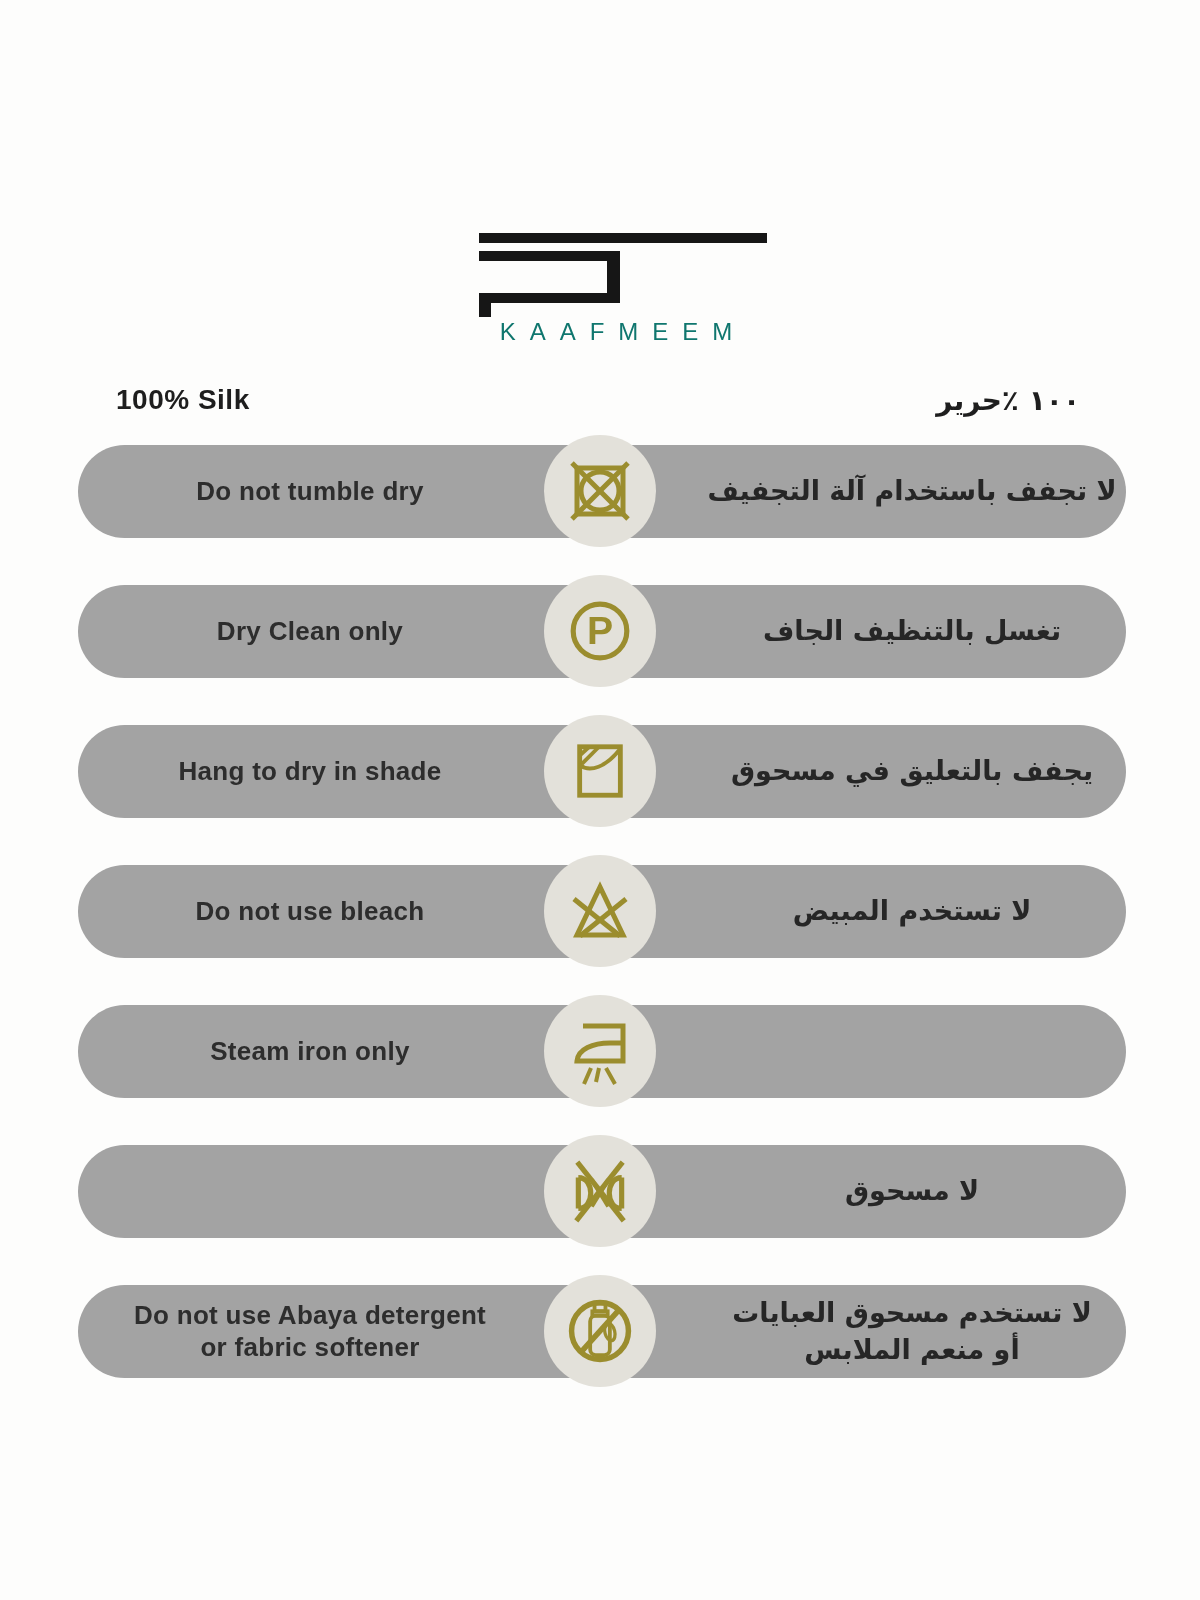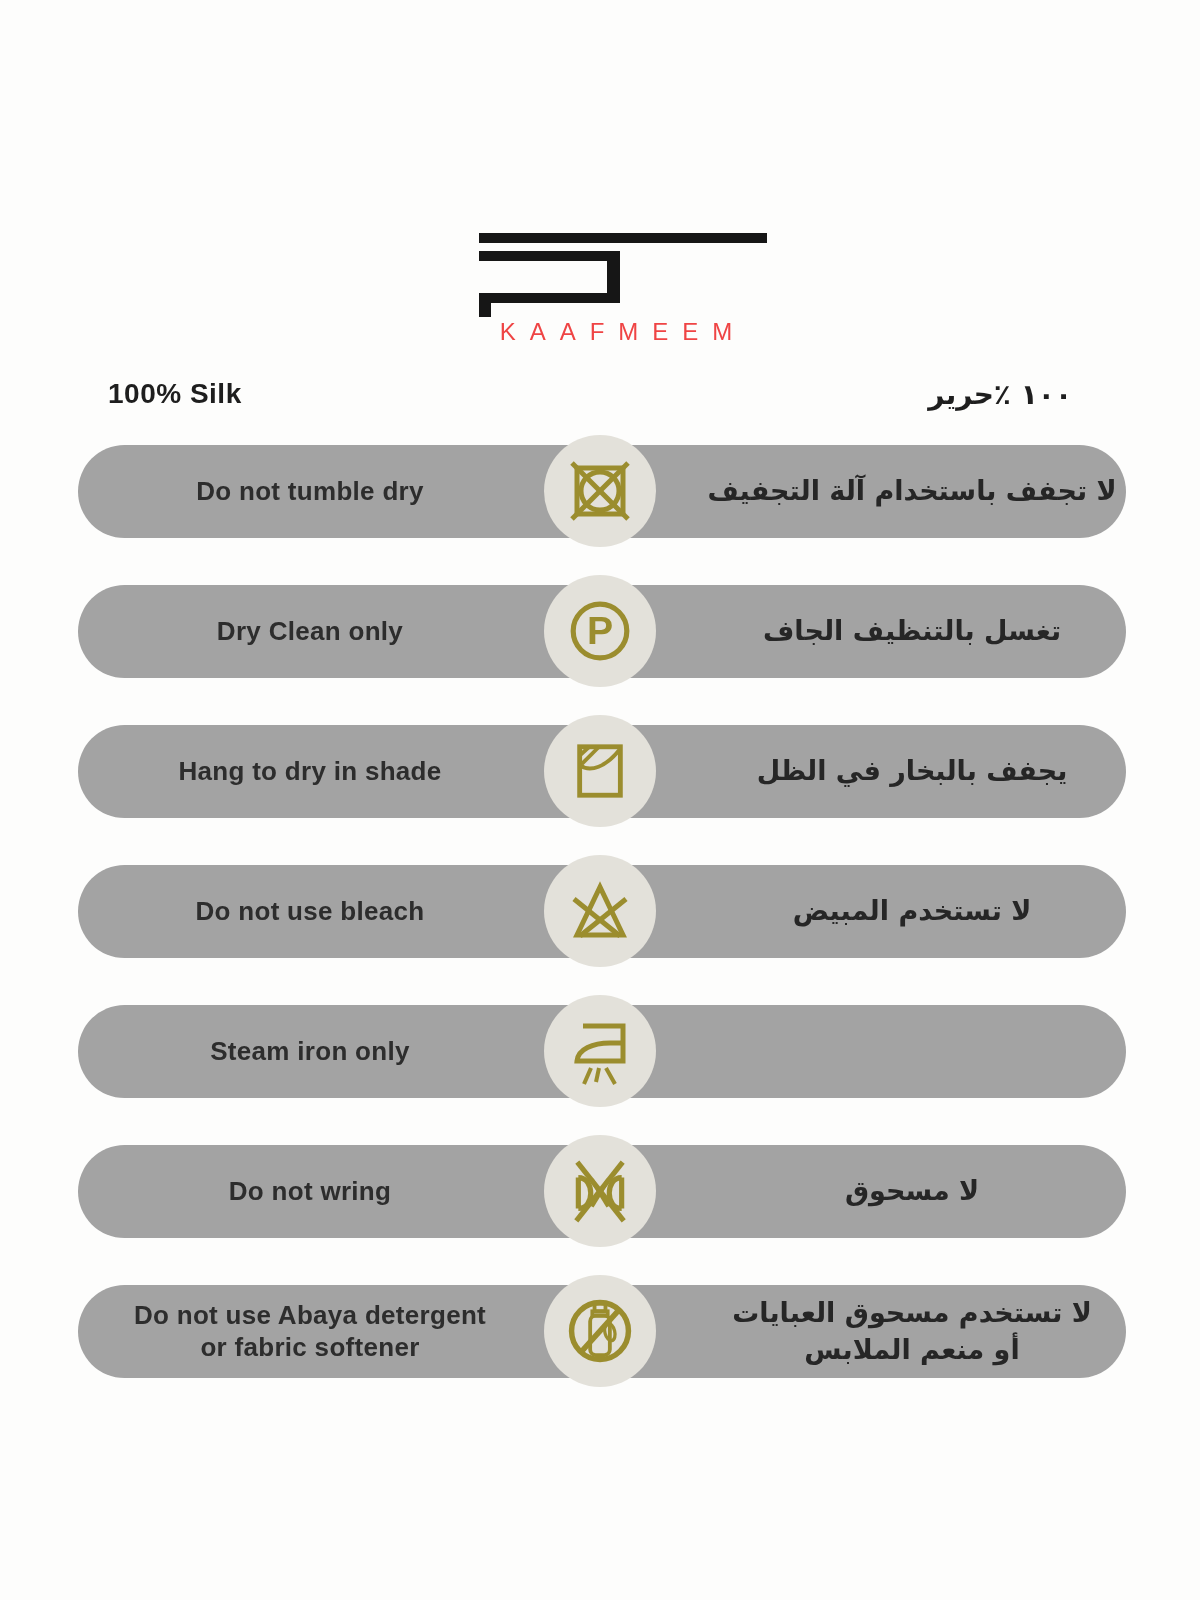--- a/index.html
+++ b/index.html
@@ -6,26 +6,26 @@
   html,body { width:1200px; height:1600px; }
   body {
     background:#fdfdfc;
     font-family:"Liberation Sans", sans-serif;
     position:relative;
     overflow:hidden;
   }
   .logo-mark { position:absolute; left:479px; top:233px; width:288px; height:84px; }
   .brand-name {
     position:absolute; left:472px; top:318px; width:302px;
-    text-align:center; font-size:24px; font-weight:500; color:#ef4444;
+    text-align:center; font-size:24px; font-weight:500; color:#0f766e;
     letter-spacing:14px; margin-right:-14px; white-space:nowrap;
   }
   .fabric-row {
-    position:absolute; left:70px; top:378px; width:1048px; height:44px;
-    display:flex; justify-content:space-between; 
+    position:absolute; left:78px; top:378px; width:1048px; height:44px;
+    display:flex; justify-content:space-between; align-items:center;
     padding-left:38px; padding-right:46px;
   }
   .fabric-en { font-size:28px; font-weight:700; color:#1e1e1e; letter-spacing:0.5px; }
   .fabric-ar { font-size:28px; font-weight:700; color:#1e1e1e; direction:rtl;
                font-family:"DejaVu Sans", sans-serif; }
   .care-list { position:absolute; left:78px; top:445px; width:1048px; }
   .pill {
     position:relative; width:1048px; height:93px; margin-bottom:47px;
     background:#a3a3a3; border-radius:47px;
   }
@@ -97,21 +97,21 @@
   <div class="pill">
     <div class="pill-en">Hang to dry in shade</div>
     <div class="pill-circle">
       <svg width="62" height="64" viewBox="0 0 64 64">
         <rect class="olive" x="11" y="7" width="42" height="50" stroke-width="5"></rect>
         <path class="olive" d="M11,26 C22,34 38,28 53,9" stroke-width="4"></path>
         <line class="olive" x1="11" y1="16" x2="21" y2="7" stroke-width="4"></line>
         <line class="olive" x1="13" y1="25" x2="30" y2="8" stroke-width="4"></line>
       </svg>
     </div>
-    <div class="pill-ar">يجفف بالبخار في الظل</div>
+    <div class="pill-ar">يجفف بالتعليق في مسحوق</div>
   </div>
 
   <div class="pill">
     <div class="pill-en">Do not use bleach</div>
     <div class="pill-circle">
       <svg width="64" height="64" viewBox="0 0 64 64">
         <path class="olive" d="M32,8 L9,56 L55,56 Z" stroke-width="5"></path>
         <line class="olive" x1="6" y1="20" x2="52" y2="57" stroke-width="5"></line>
         <line class="olive" x1="58" y1="20" x2="12" y2="57" stroke-width="5"></line>
       </svg>
@@ -125,21 +125,20 @@
         <path class="olive" d="M15,11 H55 V46 H9 C10,34 25,28 42,28 H55" stroke-width="5"></path>
         <line class="olive" x1="23" y1="53" x2="16" y2="69" stroke-width="4"></line>
         <line class="olive" x1="31" y1="53" x2="28" y2="67" stroke-width="4"></line>
         <line class="olive" x1="38" y1="53" x2="47" y2="69" stroke-width="4"></line>
       </svg>
     </div>
     <div class="pill-en">Steam iron only</div>
   </div>
 
   <div class="pill">
-    <div class="pill-en">Do not wring</div>
     <div class="pill-circle">
       <svg width="66" height="66" viewBox="0 0 64 64">
         <path class="olive" d="M11,19 V49 M11,19 C27,19 27,49 11,49" stroke-width="5"></path>
         <path class="olive" d="M53,19 V49 M53,19 C37,19 37,49 53,49" stroke-width="5"></path>
         <line class="olive" x1="24" y1="21" x2="40" y2="47" stroke-width="4"></line>
         <line class="olive" x1="40" y1="21" x2="24" y2="47" stroke-width="4"></line>
         <line class="olive" x1="10" y1="4" x2="55" y2="61" stroke-width="5"></line>
         <line class="olive" x1="54" y1="4" x2="9" y2="61" stroke-width="5"></line>
       </svg>
     </div>

